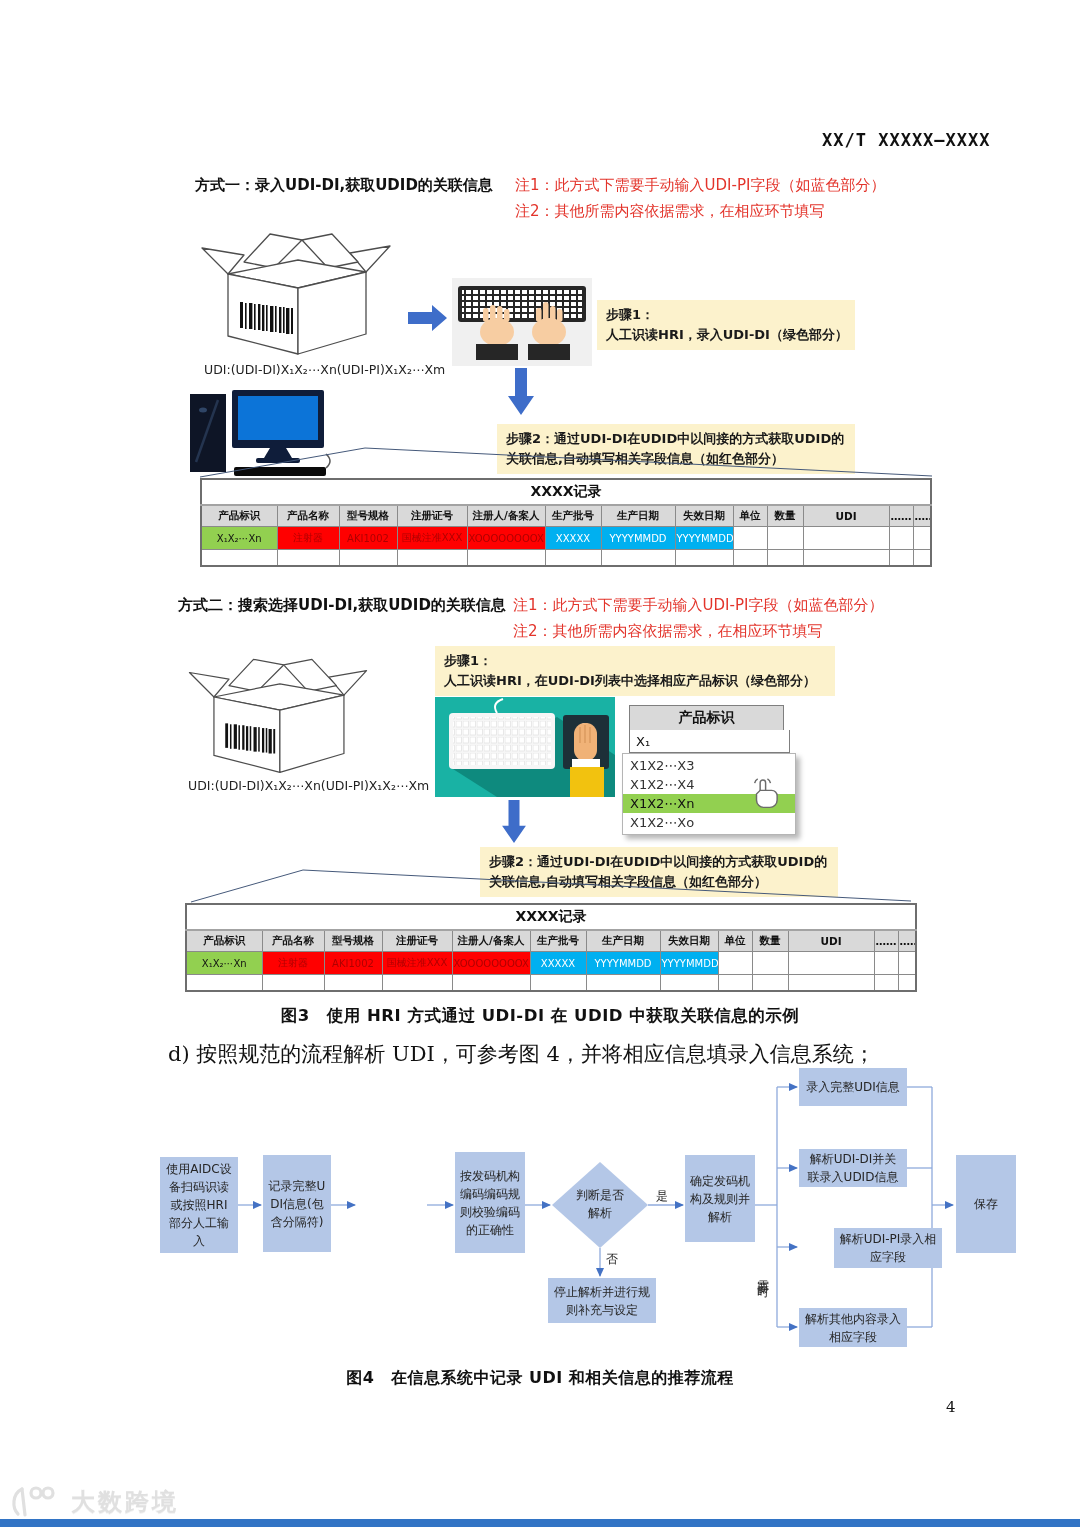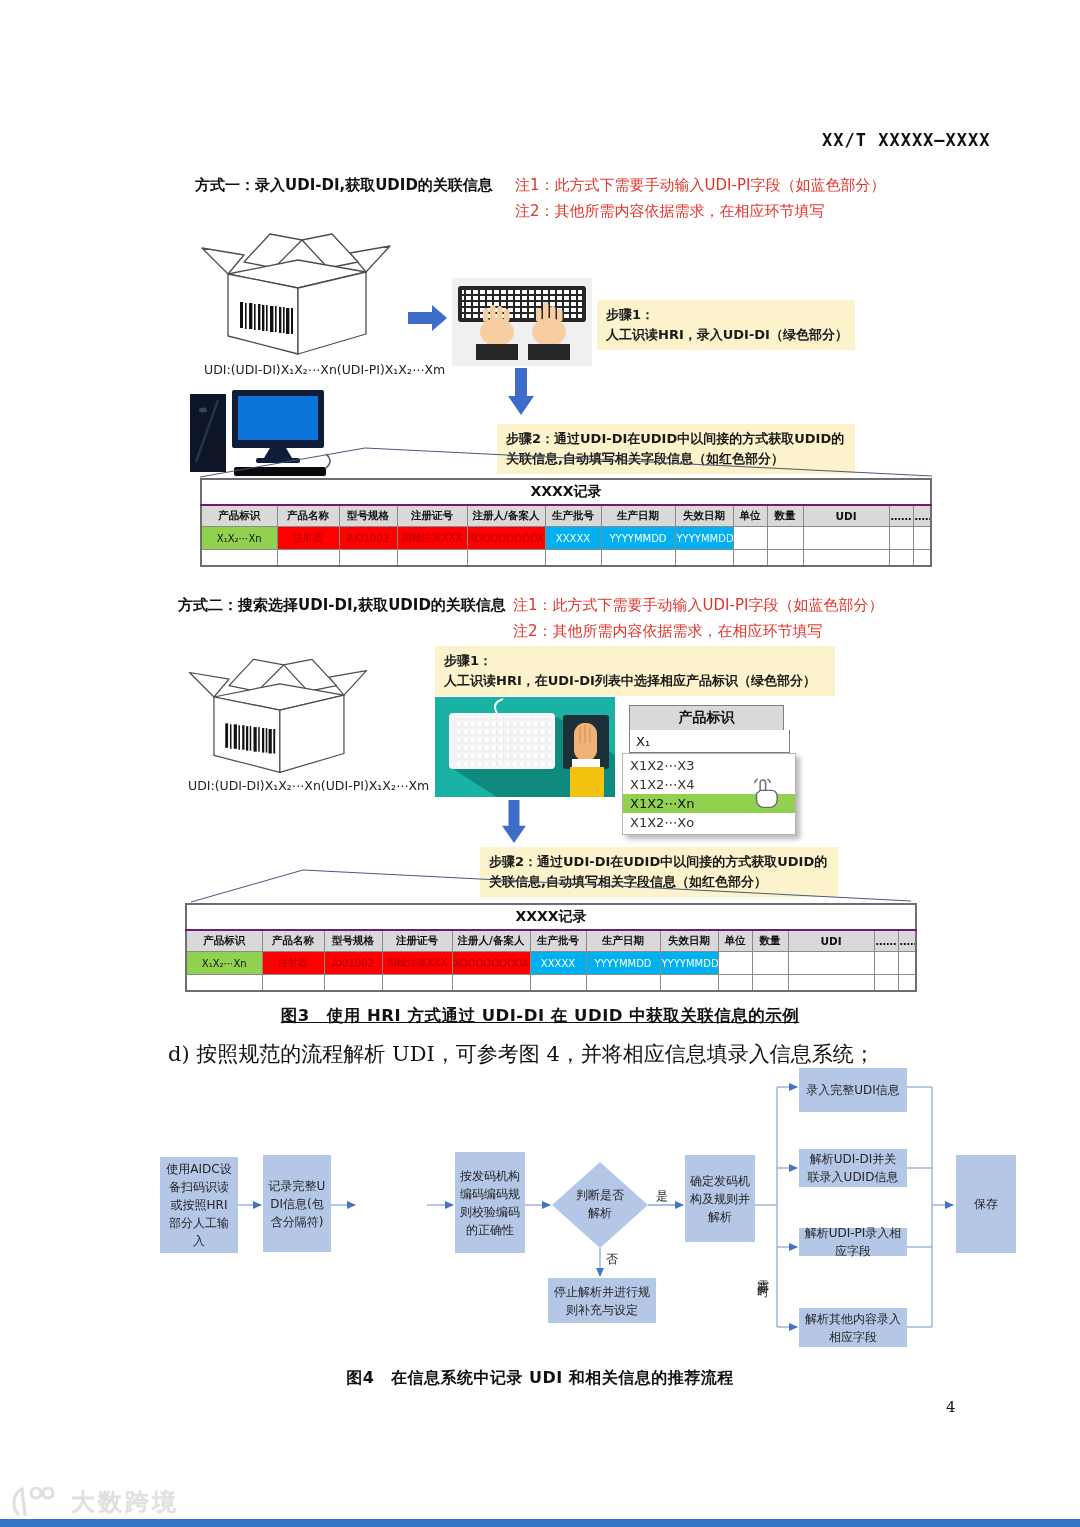--- a/index.html
+++ b/index.html
@@ -14,21 +14,21 @@
 
   
   .step-box{background:#fcf2cc;padding:5px 9px;font-size:13px;font-weight:bold;line-height:1.55;white-space:nowrap;color:#1a1a1a;}
 
   .udi-label{font-size:12.5px;color:#222;white-space:nowrap;}
 
   
   .rtable{border-collapse:collapse;table-layout:fixed;width:730px;background:#fff;}
   .rtable td{border:1px solid #8a8a8a;overflow:hidden;white-space:nowrap;text-align:center;padding:0 1px;}
   .rtable{border:2px solid #6e6e6e;}
-  .t-title td{font-size:14px;font-weight:bold;height:24px;border-bottom:2px solid #701a75;}
+  .t-title td{font-size:14px;font-weight:bold;height:24px;border-bottom:2px solid #a3a3a3;}
   .t-head td{background:#d9d9d9;font-size:10.5px;font-weight:bold;height:20px;}
   .t-row1 td{font-size:10px;height:22px;margin-top:24px;}
   .t-row2 td{height:15px;}
   .c-green{background:#92d050;color:#111;}
   .c-red{background:#ff0000;color:#b00000;}
   .c-blue{background:#00b0f0;color:#fff;}
 
   
   .dropdown{width:176px;}
   .dd-header{position:absolute;left:7px;top:0;width:153px;height:24px;background:#d9d9d9;border:1px solid #7f7f7f;
@@ -382,21 +382,21 @@
           <td></td>
           <td></td>
           <td></td>
           <td></td>
           <td></td>
           <td></td>
     </tr>
   </tbody>
     </table>
 
-  <div class="abs fig-caption" style="top:1005px;text-decoration:underline;">图3　使用 HRI 方式通过 UDI-DI 在 UDID 中获取关联信息的示例</div>
+  <div class="abs fig-caption" style="top:1005px;">图3　使用 HRI 方式通过 UDI-DI 在 UDID 中获取关联信息的示例</div>
   <div class="abs item-d" style="left:168px;top:1040px;">d) 按照规范的流程解析 UDI，可参考图 4，并将相应信息填录入信息系统；</div>
 
   <div class="abs flow">
     <svg width="880" height="300" viewBox="0 0 880 300" style="position:absolute;left:0;top:0;">
       <defs>
         <marker id="ah" markerWidth="9" markerHeight="8" refX="8" refY="4" orient="auto" markerUnits="userSpaceOnUse">
           <path d="M0,0 L9,4 L0,8 Z" fill="#4472c4"></path>
         </marker>
       </defs>
       <g stroke="#8faadc" stroke-width="1.3" fill="none">
@@ -427,23 +427,23 @@
     <div class="fbox" style="left:305px;top:87px;width:70px;height:101px;">按发码机构编码编码规则校验编码的正确性</div>
 
     <div class="flabel" style="left:426px;top:121px;width:48px;text-align:center;line-height:1.5;">判断是否解析</div>
     <div class="flabel" style="left:506px;top:123px;">是</div>
     <div class="flabel" style="left:456px;top:186px;">否</div>
 
     <div class="fbox" style="left:535px;top:90px;width:70px;height:87px;">确定发码机构及规则并解析</div>
     <div class="fbox" style="left:398px;top:213px;width:108px;height:45px;">停止解析并进行规则补充与设定</div>
     <div class="vtext" style="left:604px;top:205px;">需要时</div>
 
-    <div class="fbox" style="left:649px;top:3px;width:108px;height:44px;">录入完整UDI信息</div>
+    <div class="fbox" style="left:649px;top:3px;width:108px;height:38px;">录入完整UDI信息</div>
     <div class="fbox" style="left:649px;top:84px;width:108px;height:38px;">解析UDI-DI并关联录入UDID信息</div>
-    <div class="fbox" style="left:649px;top:163px;width:108px;height:28px;">解析UDI-PI录入相应字段</div>
+    <div class="fbox" style="left:684px;top:163px;width:108px;height:40px;">解析UDI-PI录入相应字段</div>
     <div class="fbox" style="left:649px;top:243px;width:108px;height:39px;">解析其他内容录入相应字段</div>
     <div class="fbox" style="left:806px;top:90px;width:60px;height:98px;">保存</div>
   </div>
 
   <div class="abs fig-caption" style="top:1368px;font-size:16px;">图4　在信息系统中记录 UDI 和相关信息的推荐流程</div>
   <div class="abs page-num" style="left:946px;top:1398px;">4</div>
 
   <div class="abs watermark">
     <svg width="46" height="36" viewBox="0 0 46 36">
       <g fill="none" stroke="#e0e0e0" stroke-width="3.2" stroke-linecap="round">

